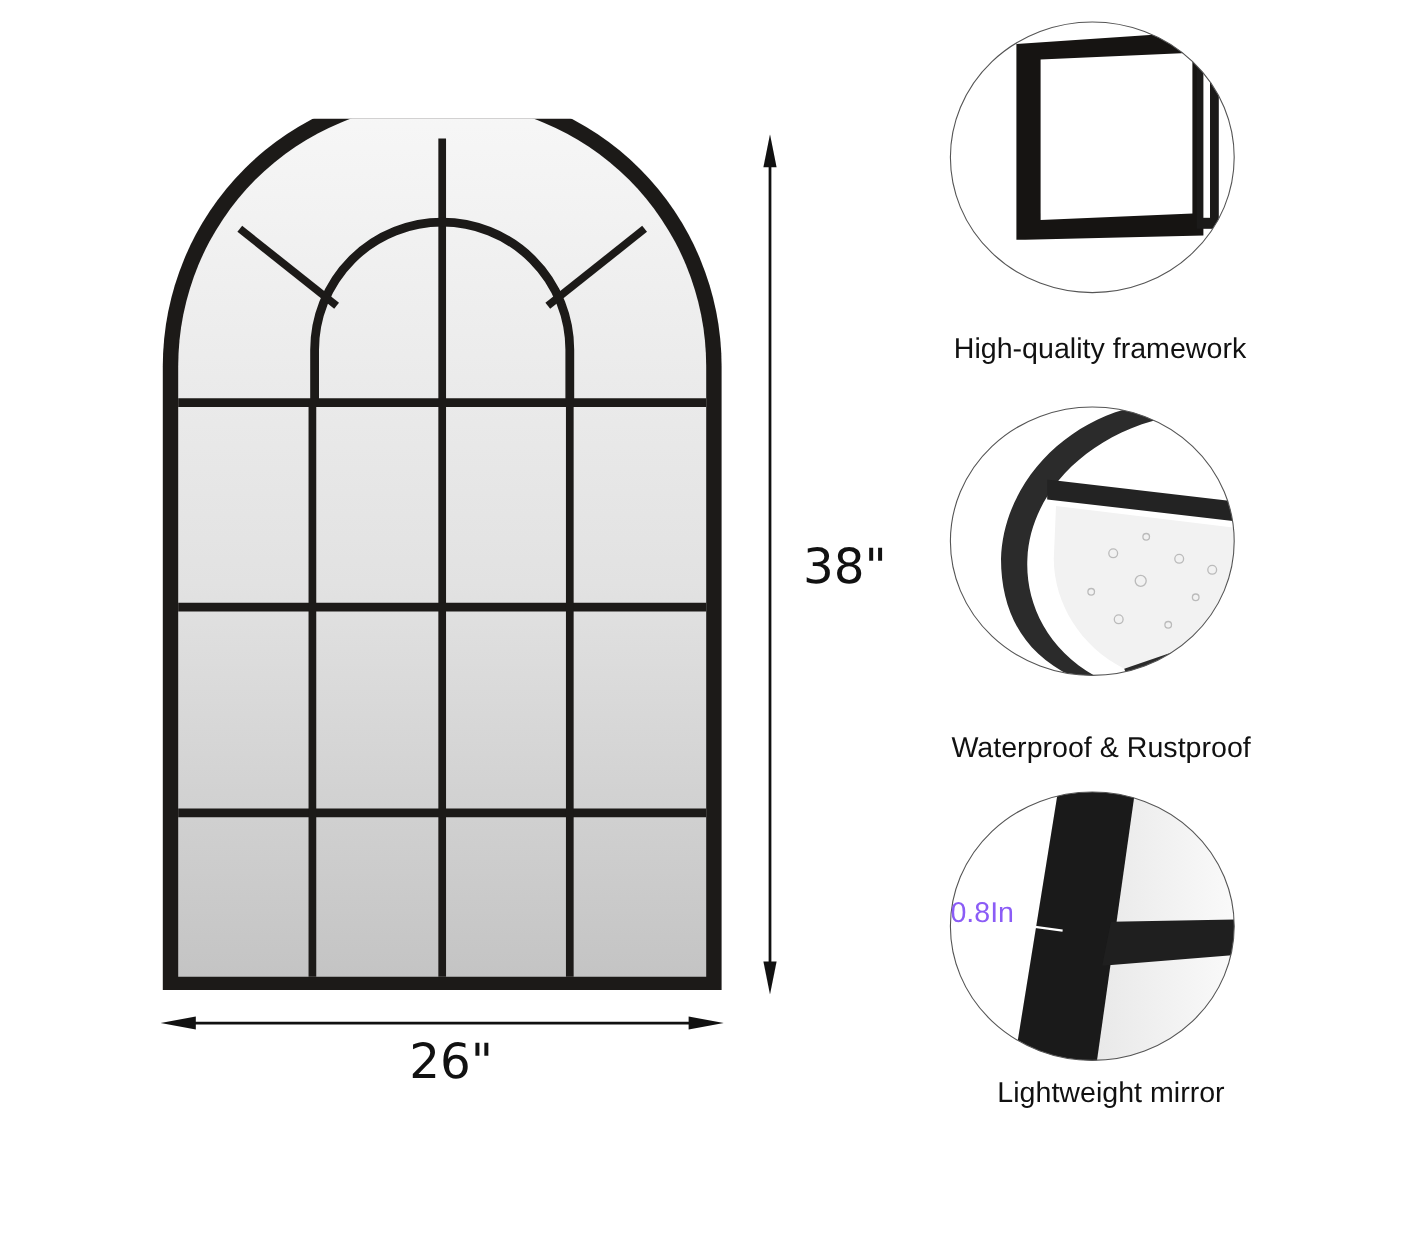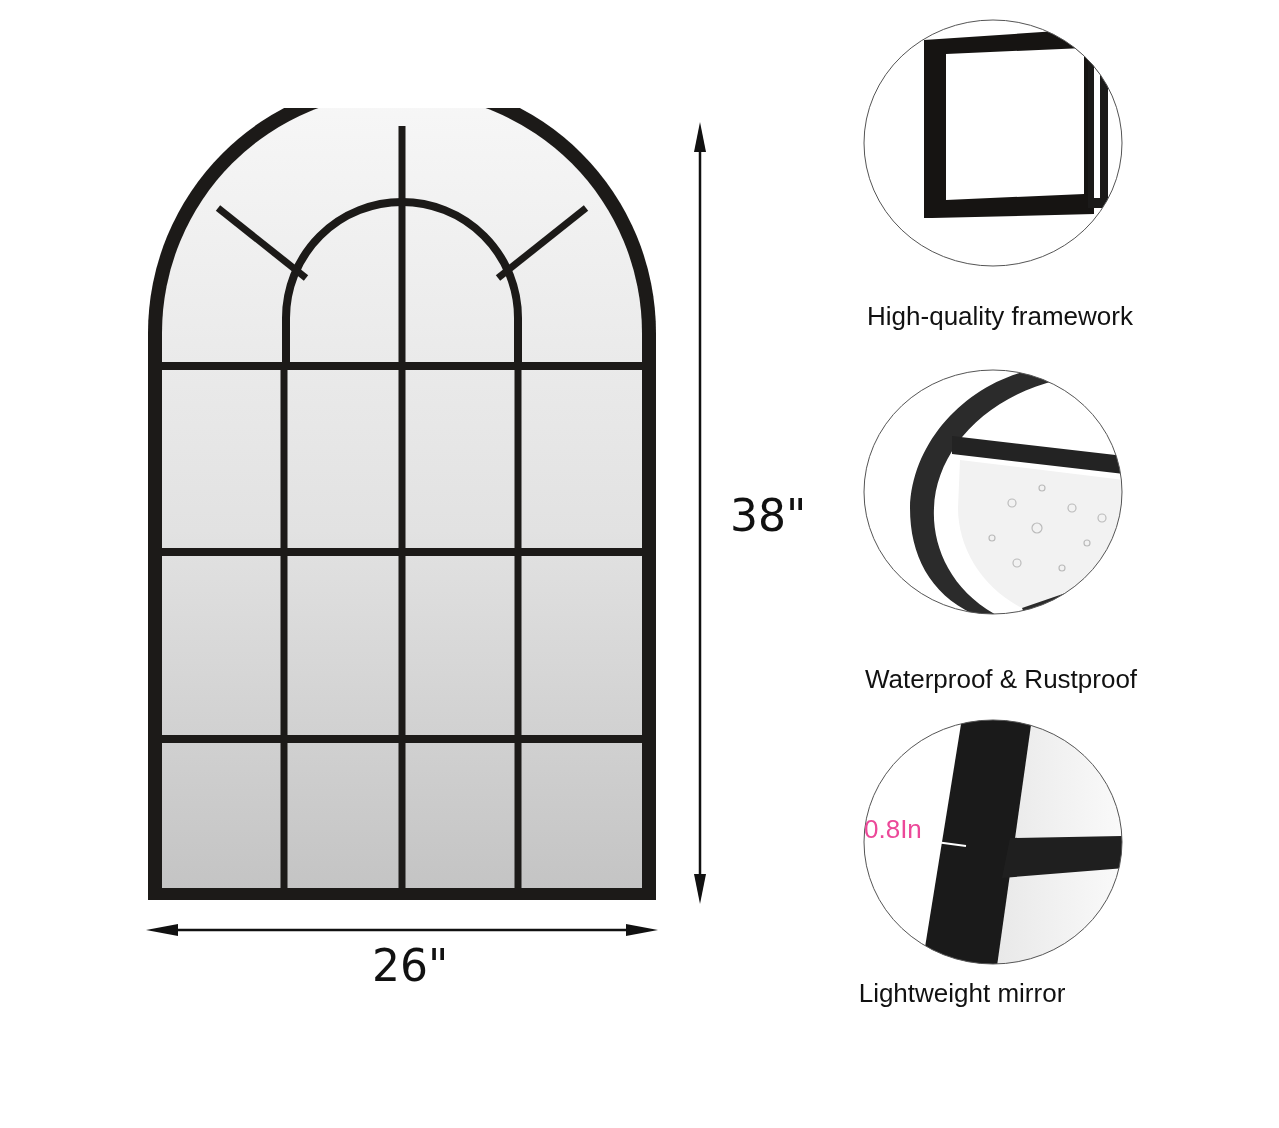--- a/index.html
+++ b/index.html
@@ -125,14 +125,14 @@
     <g clip-path="url(#c3)">
       <rect x="0" y="0" width="262" height="248" fill="#fff"></rect>
       <rect x="130" y="0" width="132" height="248" fill="url(#g3)"></rect>
       <path d="M100,0 L170,0 L135,248 L60,248 Z" fill="#1a1a1a"></path>
       <path d="M148,120 L262,118 L262,150 L140,160 Z" fill="#1f1f1f"></path>
       <line x1="74" y1="124" x2="104" y2="128" stroke="#fff" stroke-width="2"></line>
     </g>
     <ellipse cx="131" cy="124" rx="129" ry="122" fill="none" stroke="#555" stroke-width="1"></ellipse>
   </svg>
 </div>
-<div class="abs" style="left:864px; top:814px; font-family:'Liberation Sans', sans-serif; font-size:26px; color:#ec4899;">0.8In</div>
-<div class="abs caption" style="left:792px; top:978px; width:340px;">Lightweight mirror</div>
+<div class="abs" style="left:864px; top:814px; font-family:'Liberation Sans', sans-serif; font-size:26px; color:#8b5cf6;">0.8In</div>
+<div class="abs caption" style="left:840px; top:978px; width:340px;">Lightweight mirror</div>
 
 </body></html>

